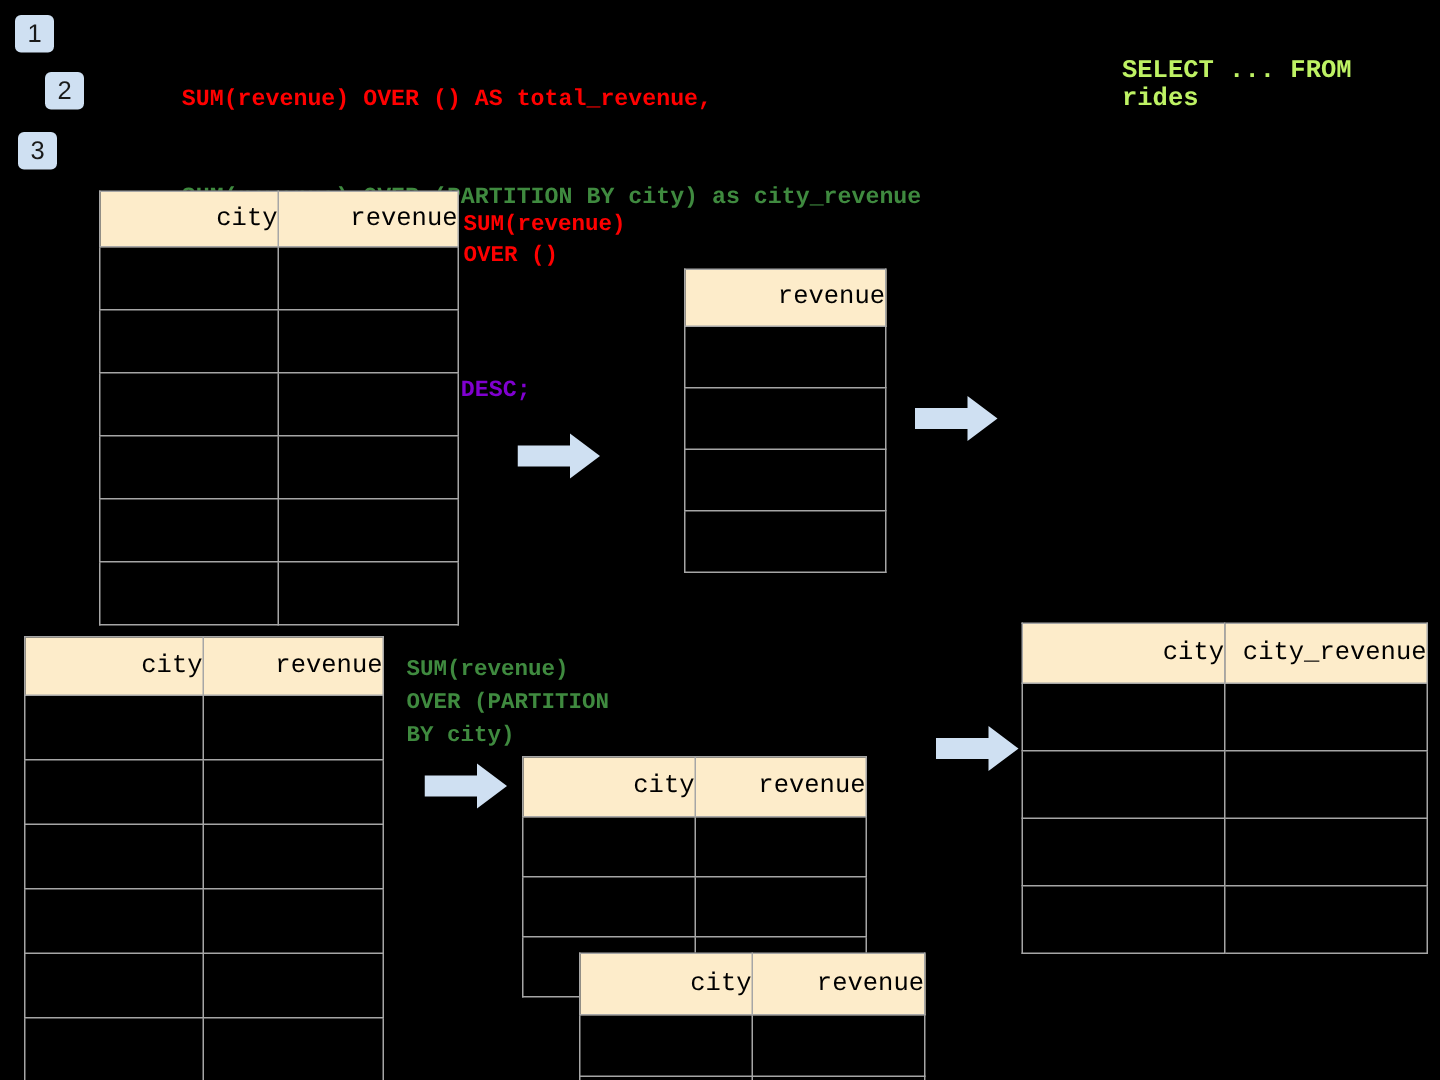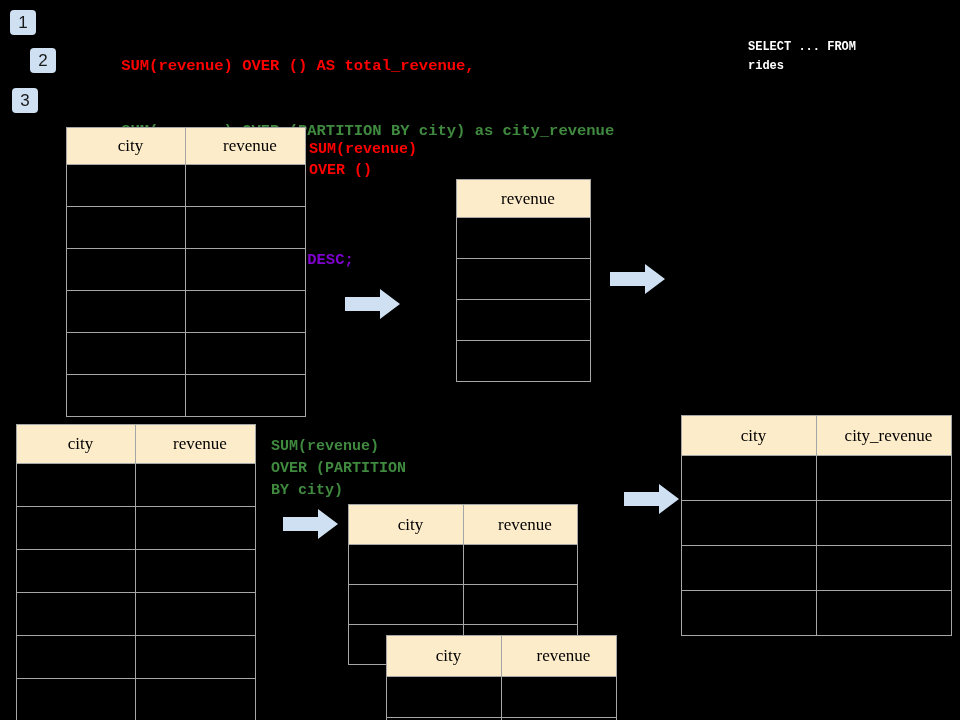--- a/index.html
+++ b/index.html
@@ -47,40 +47,40 @@
 
   
   .annot {
     position: absolute;
     font-family: "Liberation Mono", monospace;
     font-weight: bold;
     white-space: pre;
   }
   .annot-red   { color: #ff0000; font-size: 15px;   line-height: 21px; }
   .annot-green { color: #3f8a3f; font-size: 15px;   line-height: 22px; }
-  .annot-purple{ color: #ffffff; font-size: 12px; line-height: 19px; }
+  .annot-purple{ color: #bef264; font-size: 17px; line-height: 19px; }
 
   
   .tbl {
     position: absolute;
     border-collapse: collapse;
     table-layout: fixed;
     background: #000000;
   }
   .tbl td {
     border: 1px solid #a6a6a6;
     padding: 0;
     background: #000000;
   }
   .tbl td.hdr {
     background: #fdecca;
     color: #000000;
-    font-family: Liberation Serif, serif;
+    font-family: Liberation Mono, monospace;
     font-size: 17px;
-    text-align: center;
+    text-align: right;
     padding: 0 0 0 9px;
     border-color: #a6a6a6;
   }
 
   
   .arrow {
     position: absolute;
     width: 56px;
     height: 32px;
   }

